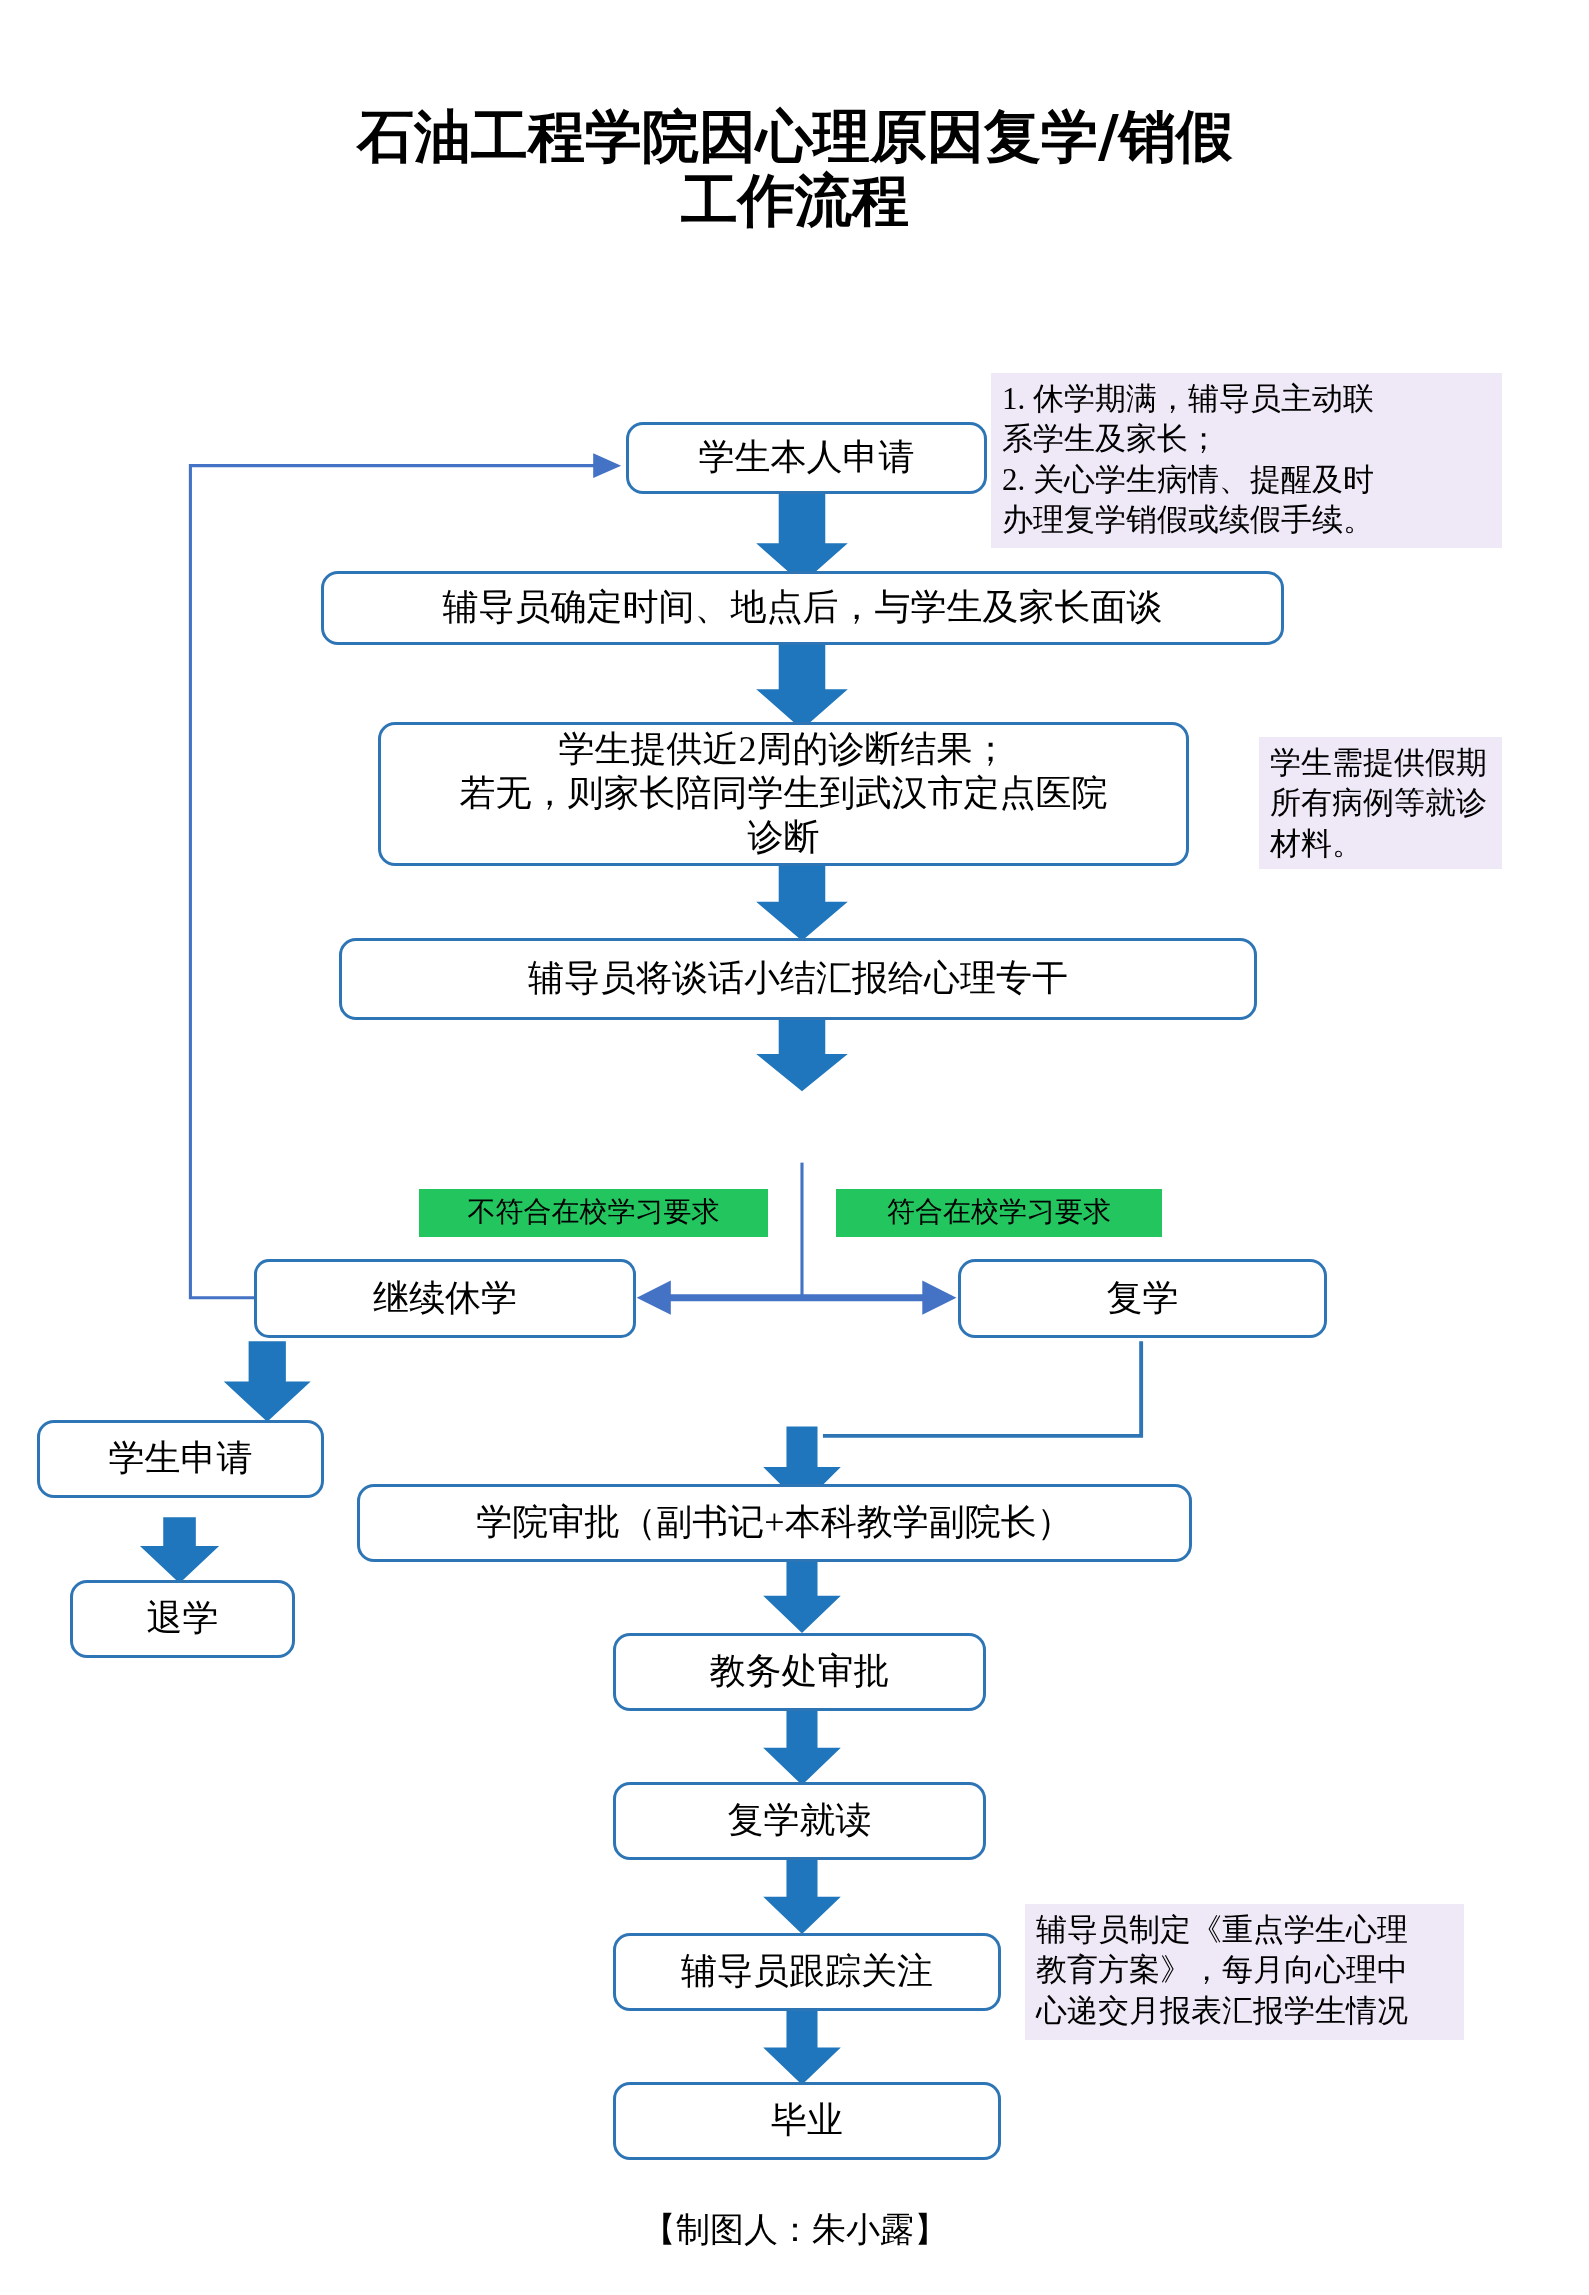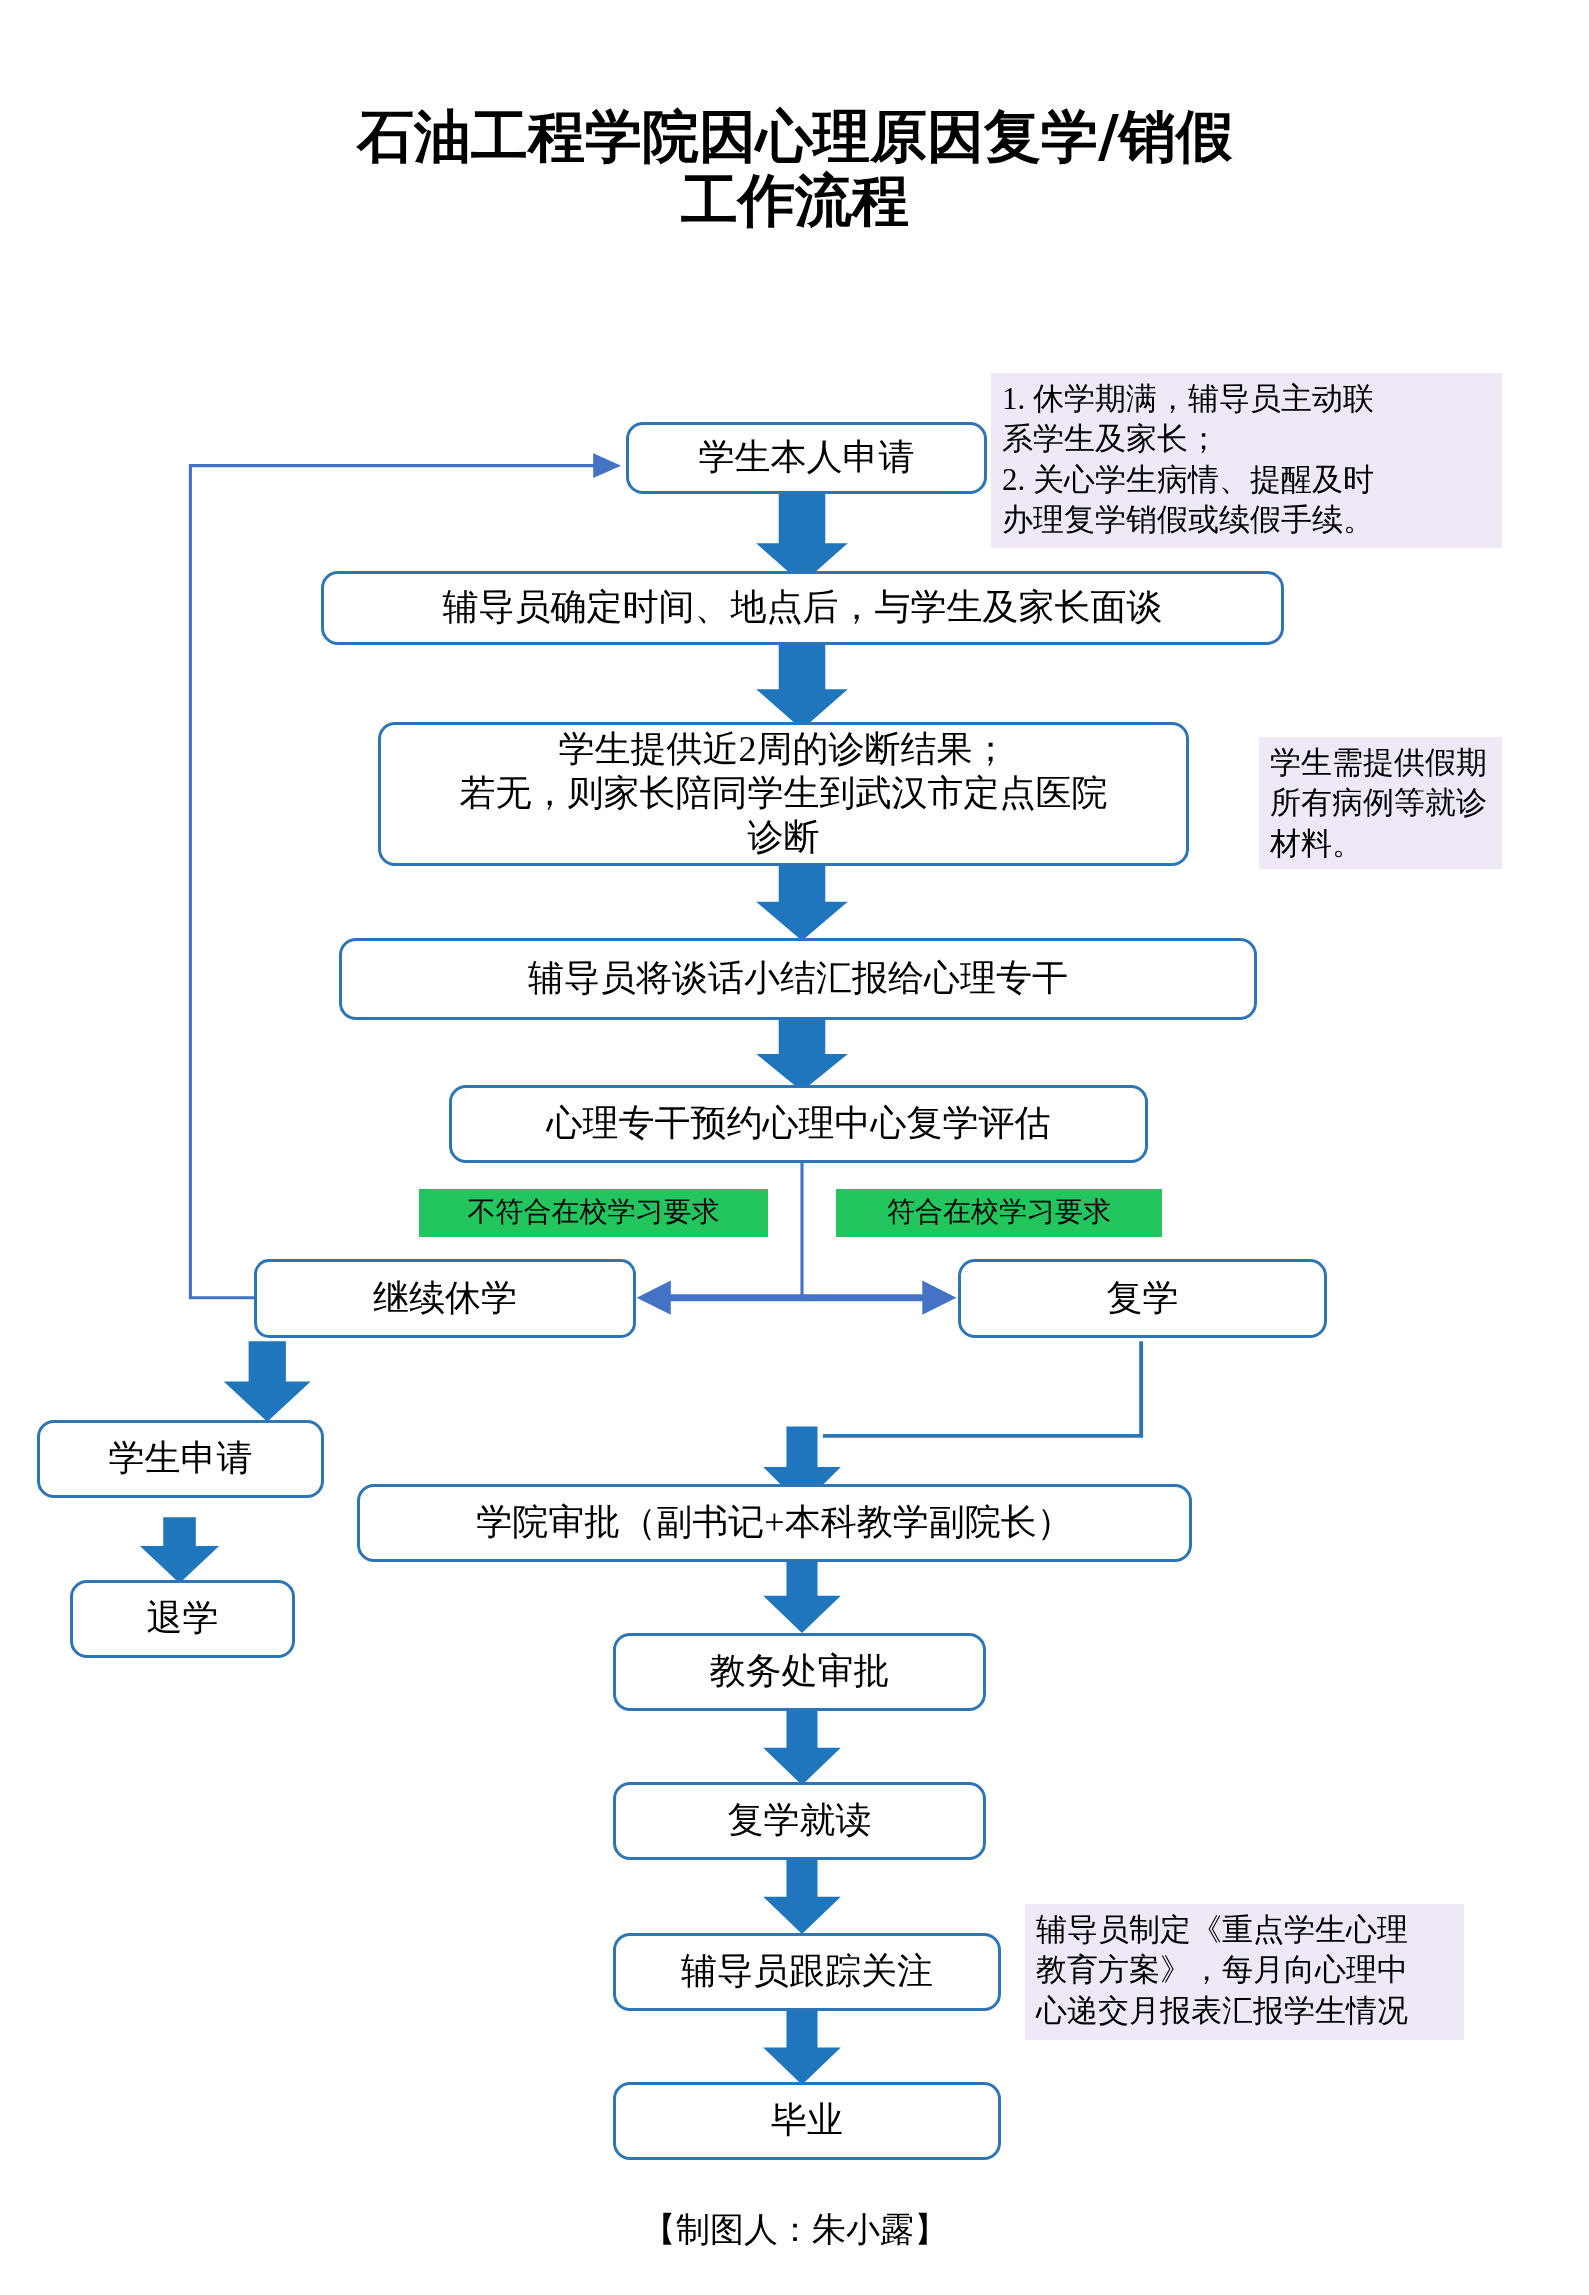--- a/index.html
+++ b/index.html
@@ -183,21 +183,20 @@
   <div class="node" style="left:626px; top:422px; width:361px; height:72px;">学生本人申请</div>
 
   <div class="node" style="left:321px; top:571px; width:963px; height:74px;">辅导员确定时间、地点后，与学生及家长面谈</div>
 
   <div class="node" style="left:378px; top:722px; width:811px; height:144px;">学生提供近2周的诊断结果；
 若无，则家长陪同学生到武汉市定点医院
 诊断</div>
 
   <div class="node" style="left:339px; top:938px; width:918px; height:82px;">辅导员将谈话小结汇报给心理专干</div>
 
-  <div class="node" style="left:449px; top:1085px; width:699px; height:78px;">心理专干预约心理中心复学评估</div>
 
   <div class="node" style="left:254px; top:1259px; width:382px; height:79px;border-radius:15px;">继续休学</div>
 
   <div class="node" style="left:958px; top:1259px; width:369px; height:79px;">复学</div>
 
   <div class="node" style="left:37px; top:1420px; width:287px; height:78px;">学生申请</div>
 
   <div class="node" style="left:70px; top:1580px; width:225px; height:78px;">退学</div>
 
   <div class="node" style="left:357px; top:1484px; width:835px; height:78px;">学院审批（副书记+本科教学副院长）</div>

